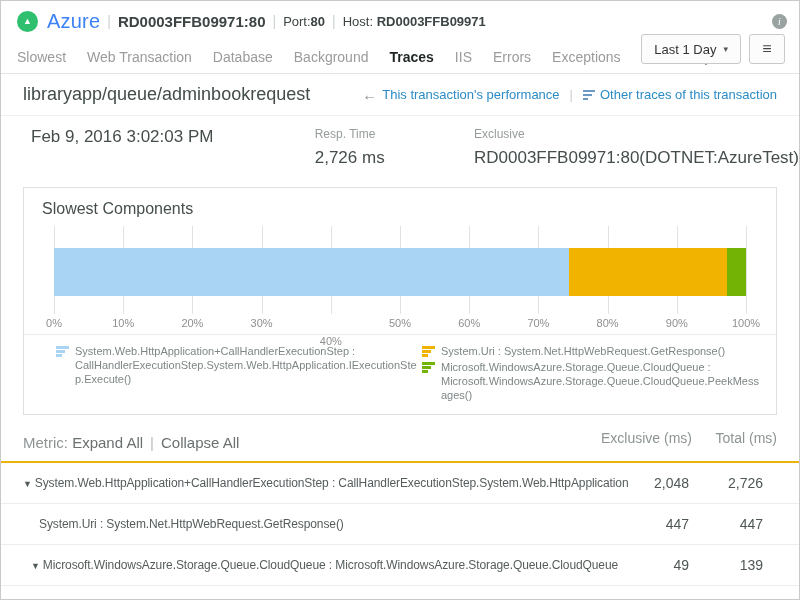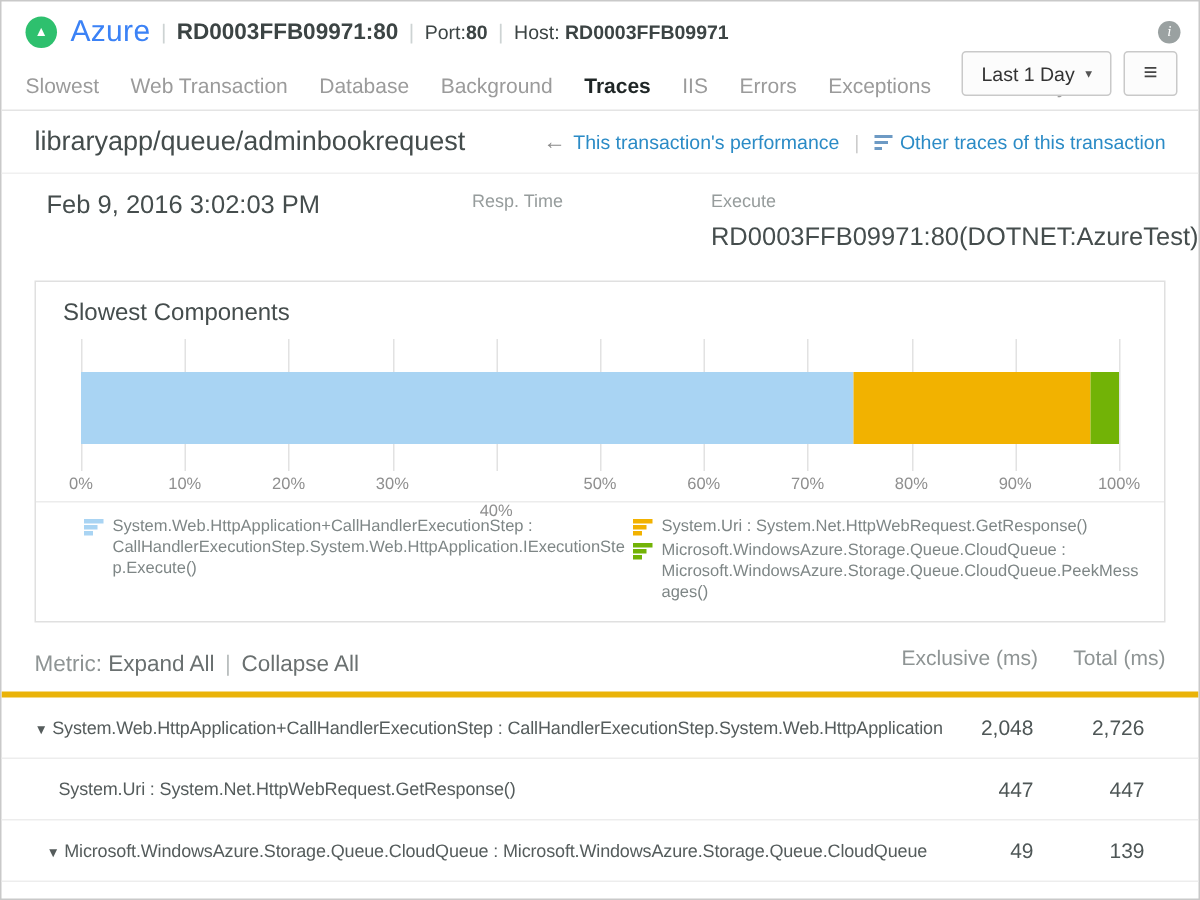--- a/index.html
+++ b/index.html
@@ -65,21 +65,21 @@
   .legend{display:flex;padding:9px 14px 10px 32px;}
   .legend-col1{width:366px;flex-shrink:0;}
   .legend-col2{flex:1;}
   .legend-item{display:flex;font-size:11px;color:#7e8686;line-height:14px;margin-bottom:2px;}
   .legend-icon{width:13px;height:11px;margin:2px 6px 0 0;flex-shrink:0;display:flex;flex-direction:column;gap:1px;}
   .legend-icon i{display:block;height:3px;background:var(--seg,#999);}
   .legend-icon i:nth-child(1){width:100%;}.legend-icon i:nth-child(2){width:72%;}.legend-icon i:nth-child(3){width:45%;}
   .legend-text{word-break:break-word;}
 
   
-  .metric-row{display:flex;align-items:center;height:38px;padding:0 22px;border-bottom:4px solid #eab308;
+  .metric-row{display:flex;align-items:center;height:38px;padding:0 22px;border-bottom:2px solid #eab308;
         margin-top:8px;position:relative;font-size:15px;color:#8e9494;}
   .metric-row .xlink{color:#6a7070;cursor:pointer;}
   .metric-row .msep{color:#b9bebe;margin:0 7px;}
   .colhead{position:absolute;font-size:14px;color:#8e9494;top:7px;}
   .colhead.ex{right:107px;}
   .colhead.tot{right:22px;}
   .trow{position:relative;display:flex;align-items:center;height:40px;padding:0 22px;
         border-bottom:1px solid #ededed;font-size:12px;color:#555c5c;}
   .trow .metric{white-space:nowrap;letter-spacing:-0.1px;}
   .toggle{font-size:9px;margin-right:3px;color:#555c5c;}
@@ -145,23 +145,24 @@
       <a class="link">Other traces of this transaction</a>
     </span>
   </div>
 
   <div class="summary-row">
     <div class="stat c1">
       <div class="val">Feb 9, 2016 3:02:03 PM</div>
     </div>
     <div class="stat c2">
       <div class="lbl">Resp. Time</div>
+      <div class="val">2,726 ms</div>
     </div>
     <div class="stat c3">
-      <div class="lbl">Execute</div>
+      <div class="lbl">Exclusive</div>
       <div class="val">RD0003FFB09971:80(DOTNET:AzureTest)</div>
     </div>
   </div>
 
   <div class="chart-panel">
     <div class="chart-title">Slowest Components</div>
     <div class="plot">
       <div>
           <div class="gridline" style="left: 0%;"></div>
           <div class="gridline" style="left: 10%;"></div>

